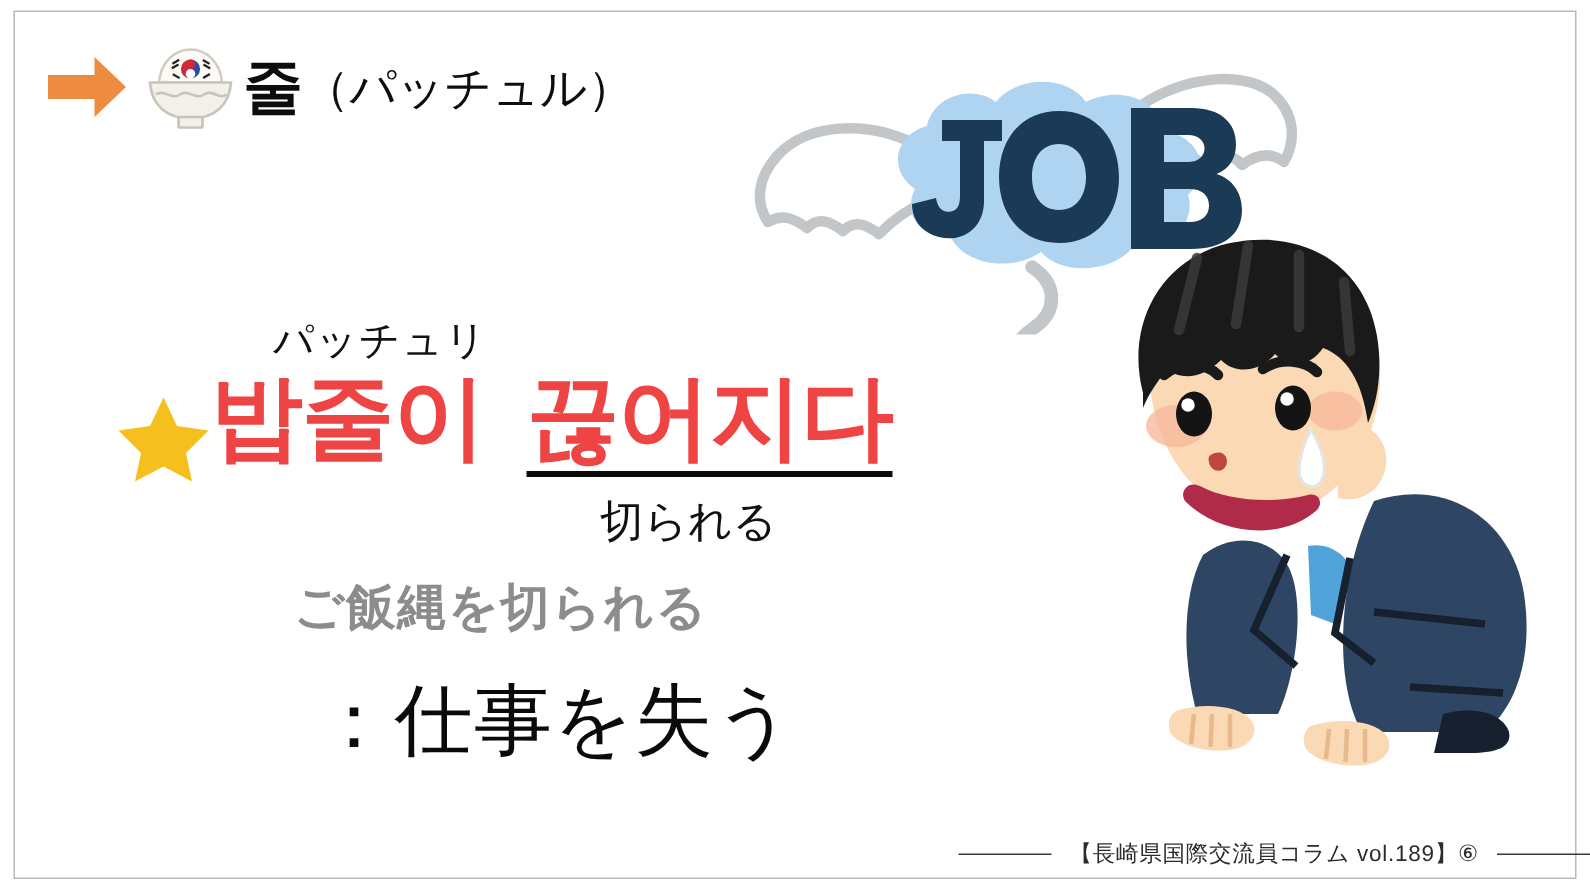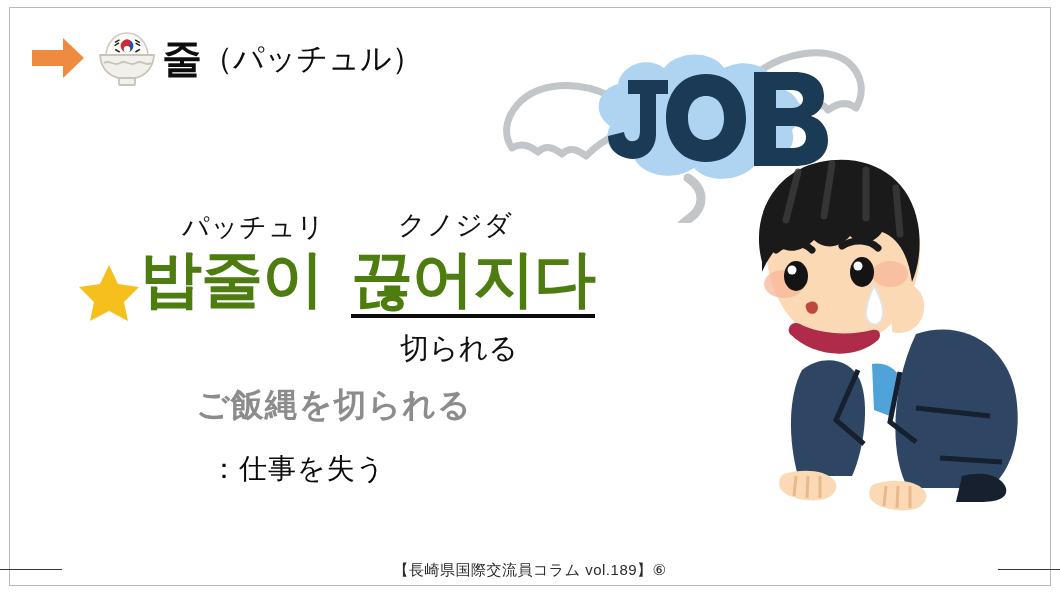--- a/index.html
+++ b/index.html
@@ -98,21 +98,21 @@
     position: absolute;
     left: 140px;
     top: 246px;
     display: flex;
     align-items: flex-start;
     white-space: nowrap;
   }
   .phrase-part {
     font-size: 62px;
     font-weight: bold;
-    color: #4d7c0f;
+    color: #ef4444;
     line-height: 1.08;
     letter-spacing: -1px;
     font-family: "Liberation Sans", "DejaVu Sans", sans-serif;
   }
   #phrase-part-2 {
     border-bottom: 4px solid #0a0a0a;
     padding-bottom: 1px;
     margin-left: 28px;
   }
 
@@ -134,21 +134,21 @@
     font-weight: bold;
     color: #8c8c8c;
     line-height: 1;
     letter-spacing: 1px;
     white-space: nowrap;
   }
   #gloss-meaning {
     position: absolute;
     left: 210px;
     top: 455px;
-    font-size: 28px;
+    font-size: 52px;
     color: #0a0a0a;
     line-height: 1;
     letter-spacing: 1px;
     white-space: nowrap;
   }
 
   
   #job-bubble {
     position: absolute;
     left: 492px;
@@ -165,21 +165,21 @@
   }
 
   
   #footer {
     position: absolute;
     left: 0;
     right: 0;
     top: 562px;
     display: flex;
     align-items: center;
-    justify-content: space-between;
+    justify-content: flex-end;
   }
   .footer-rule {
     height: 1px;
     background: #3a3a3a;
     width: 62px;
   }
   #footer-rule-left  { margin-right: 12px; }
   #footer-rule-right { margin-left: 12px; }
   #footer-text {
     font-size: 15px;
@@ -259,21 +259,20 @@
       <path d="M262 54 L302 54 C322 54 332 64 332 78 C332 88 327 95 319 98
                C329 101 336 110 336 122 C336 138 324 148 302 148 L262 148 Z
                M284 72 L284 90 L300 90 C307 90 311 86 311 81 C311 76 307 72 300 72 Z
                M284 108 L284 130 L301 130 C309 130 314 126 314 119 C314 112 309 108 301 108 Z"></path>
     </g>
 
     <path d="M196 160 C214 172 212 190 198 200 C188 207 182 214 184 222" fill="none" stroke="#C3C6C8" stroke-width="9" stroke-linecap="round"></path>
   </svg>
 
   <div class="furigana" id="furigana-1">パッチュリ</div>
-  <div class="furigana" id="furigana-2">クノジダ</div>
 
   <svg id="star-icon" viewBox="0 0 62 60">
     <path d="M31 3 L40 22 L61 25 L46 40 L50 59 L31 49 L12 59 L16 40 L1 25 L22 22 Z" fill="#F5C01E"></path>
   </svg>
 
   <div id="phrase-row">
     <span class="phrase-part" id="phrase-part-1">밥줄이</span>
     <span class="phrase-part" id="phrase-part-2">끊어지다</span>
   </div>
 

